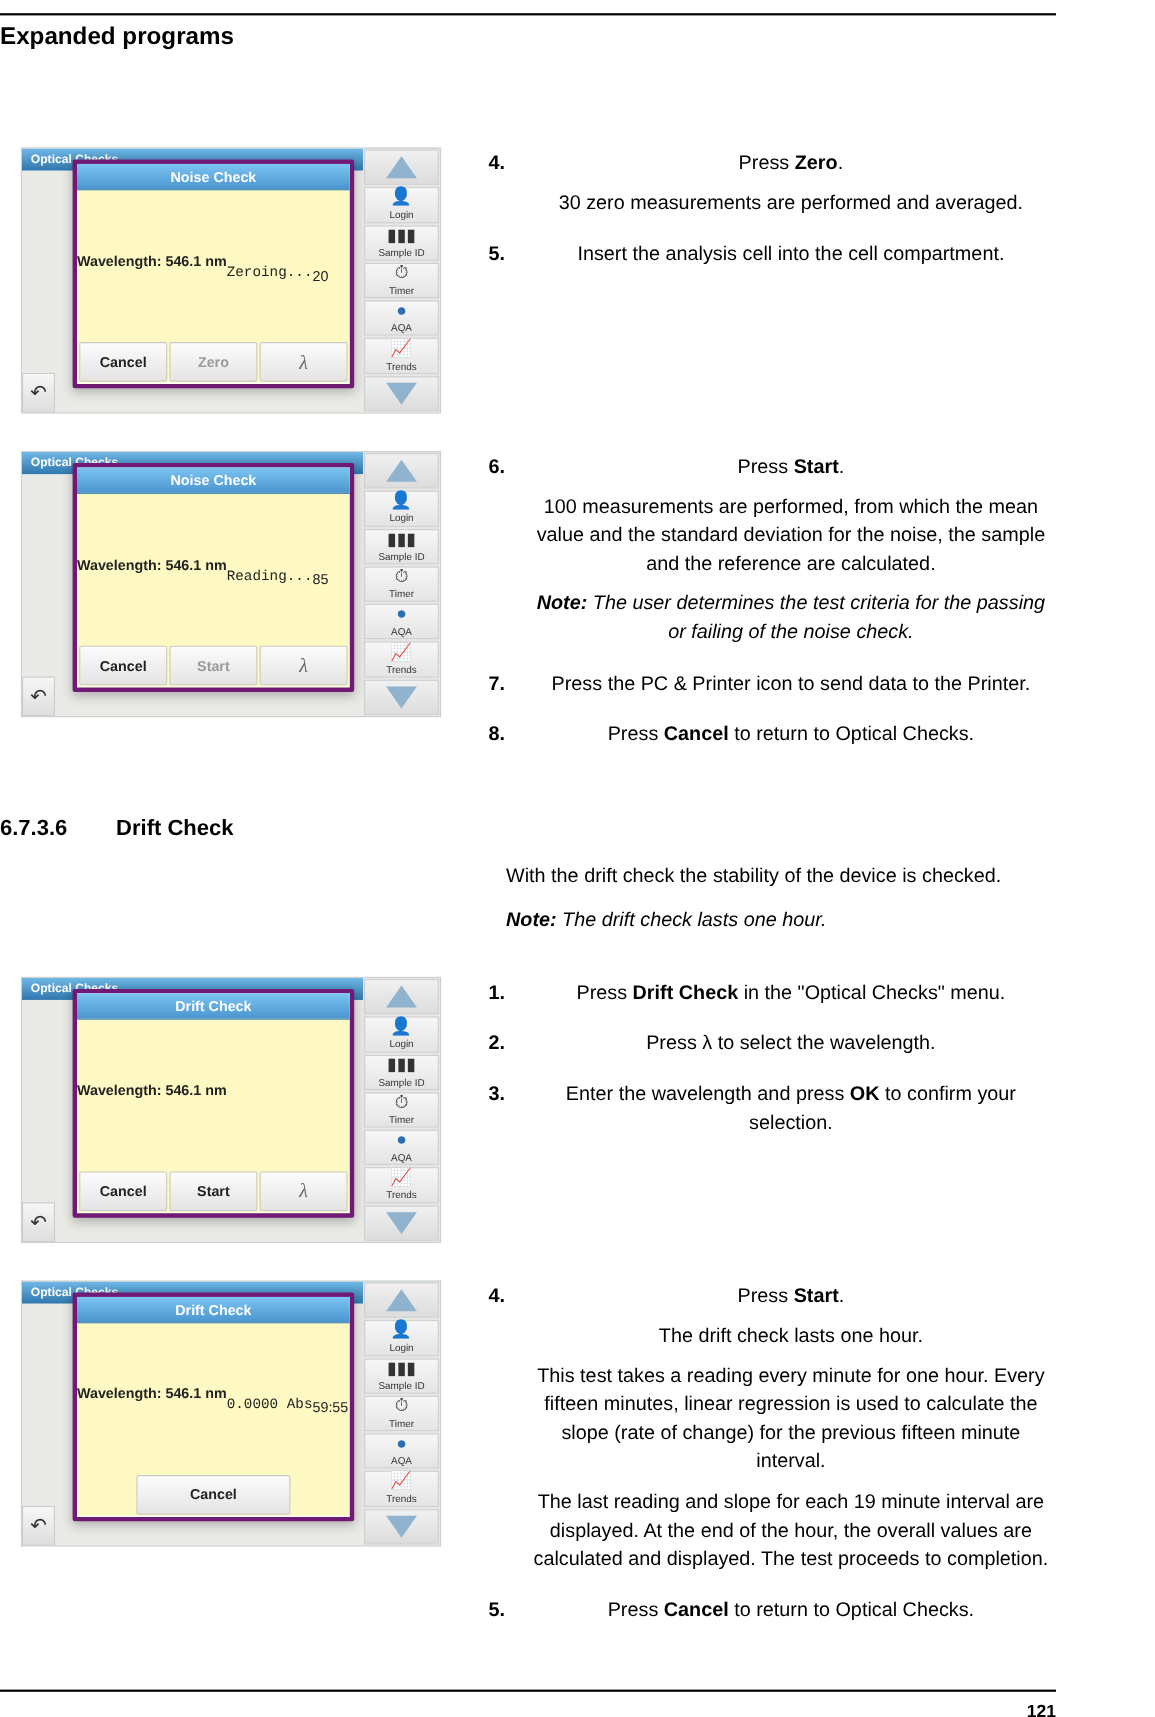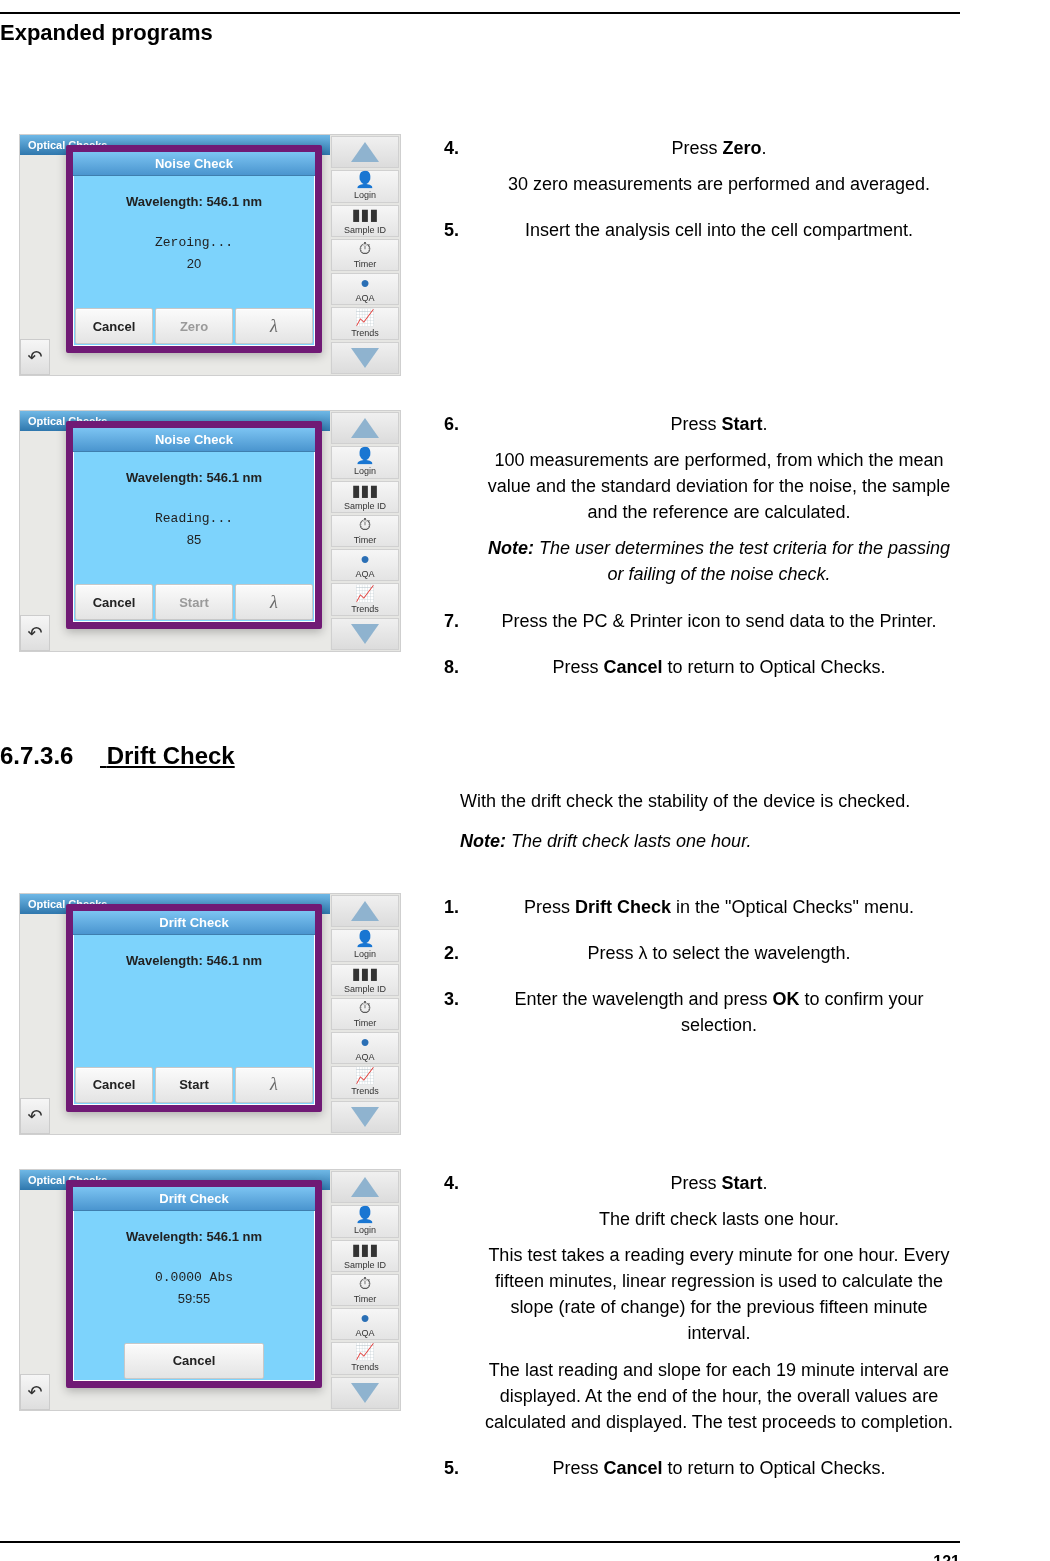--- a/index.html
+++ b/index.html
@@ -37,23 +37,22 @@
   .step-body { flex: 1; }
   .step-body p { margin: 0 0 10px 0; text-align: center; }
   .step-body p.note { font-style: italic; }
   .step-body b { font-weight: 700; }
   .note-label { font-weight: 700; font-style: italic; }
   .intro p { margin: 0 0 14px 16px; }
   .intro p.note { font-style: italic; }
 
   .section-heading {
     font-weight: 700;
-    font-size: 24px;
+    font-size: 20px;
     padding: 6px 0 18px 0;
-    text-decoration: underline;
   }
 
   
   .device {
     width: 380px;
     height: 240px;
     position: relative;
     background: #e9e9e6;
     box-shadow: 0 0 0 1px #cfcfcf;
     filter: blur(0.3px);
@@ -92,35 +91,35 @@
     background: linear-gradient(#f6f6f6,#dedede);
     border: 1px solid #ccc;
     display:flex;align-items:center;justify-content:center;
     font-size: 18px; color:#333;
   }
 
   .dialog {
     position: absolute;
     left: 46px; top: 10px;
     width: 256px; height: 208px;
-    background: #7dd3fc;
-    border: 7px solid #701a75;
+    background: #fef9c3;
+    border: 4px solid #701a75;
     box-shadow: 0 3px 10px rgba(0,0,0,0.25), inset 0 0 0 1px #fff;
     border-radius: 2px;
   }
   .dialog-title {
     height: 24px;
     background: linear-gradient(#7cc4f2, #4a95cf);
     color: #fff; font-weight: 700; font-size: 13px;
     text-align: center; line-height: 24px;
     border-bottom: 1px solid #3e7eae;
   }
   .dialog-body {
     position: absolute; top:24px; left:0; right:0; bottom:40px;
-    display:flex; flex-direction:column; align-items:center; justify-content:flex-start;
+    display:flex; flex-direction:row; align-items:center; justify-content:flex-start;
     font-size: 13px; color:#222;
     padding-top: 18px;
   }
   .dialog-body .line1 { font-weight:700; margin-bottom: 26px; }
   .dialog-body .line2 { margin-bottom: 6px; font-family: Liberation Mono, monospace; }
   .dialog-body .line3 { }
   .dialog-foot {
     position:absolute; left:0; right:0; bottom:0; height:40px;
     display:flex; gap:2px; padding:2px;
   }

